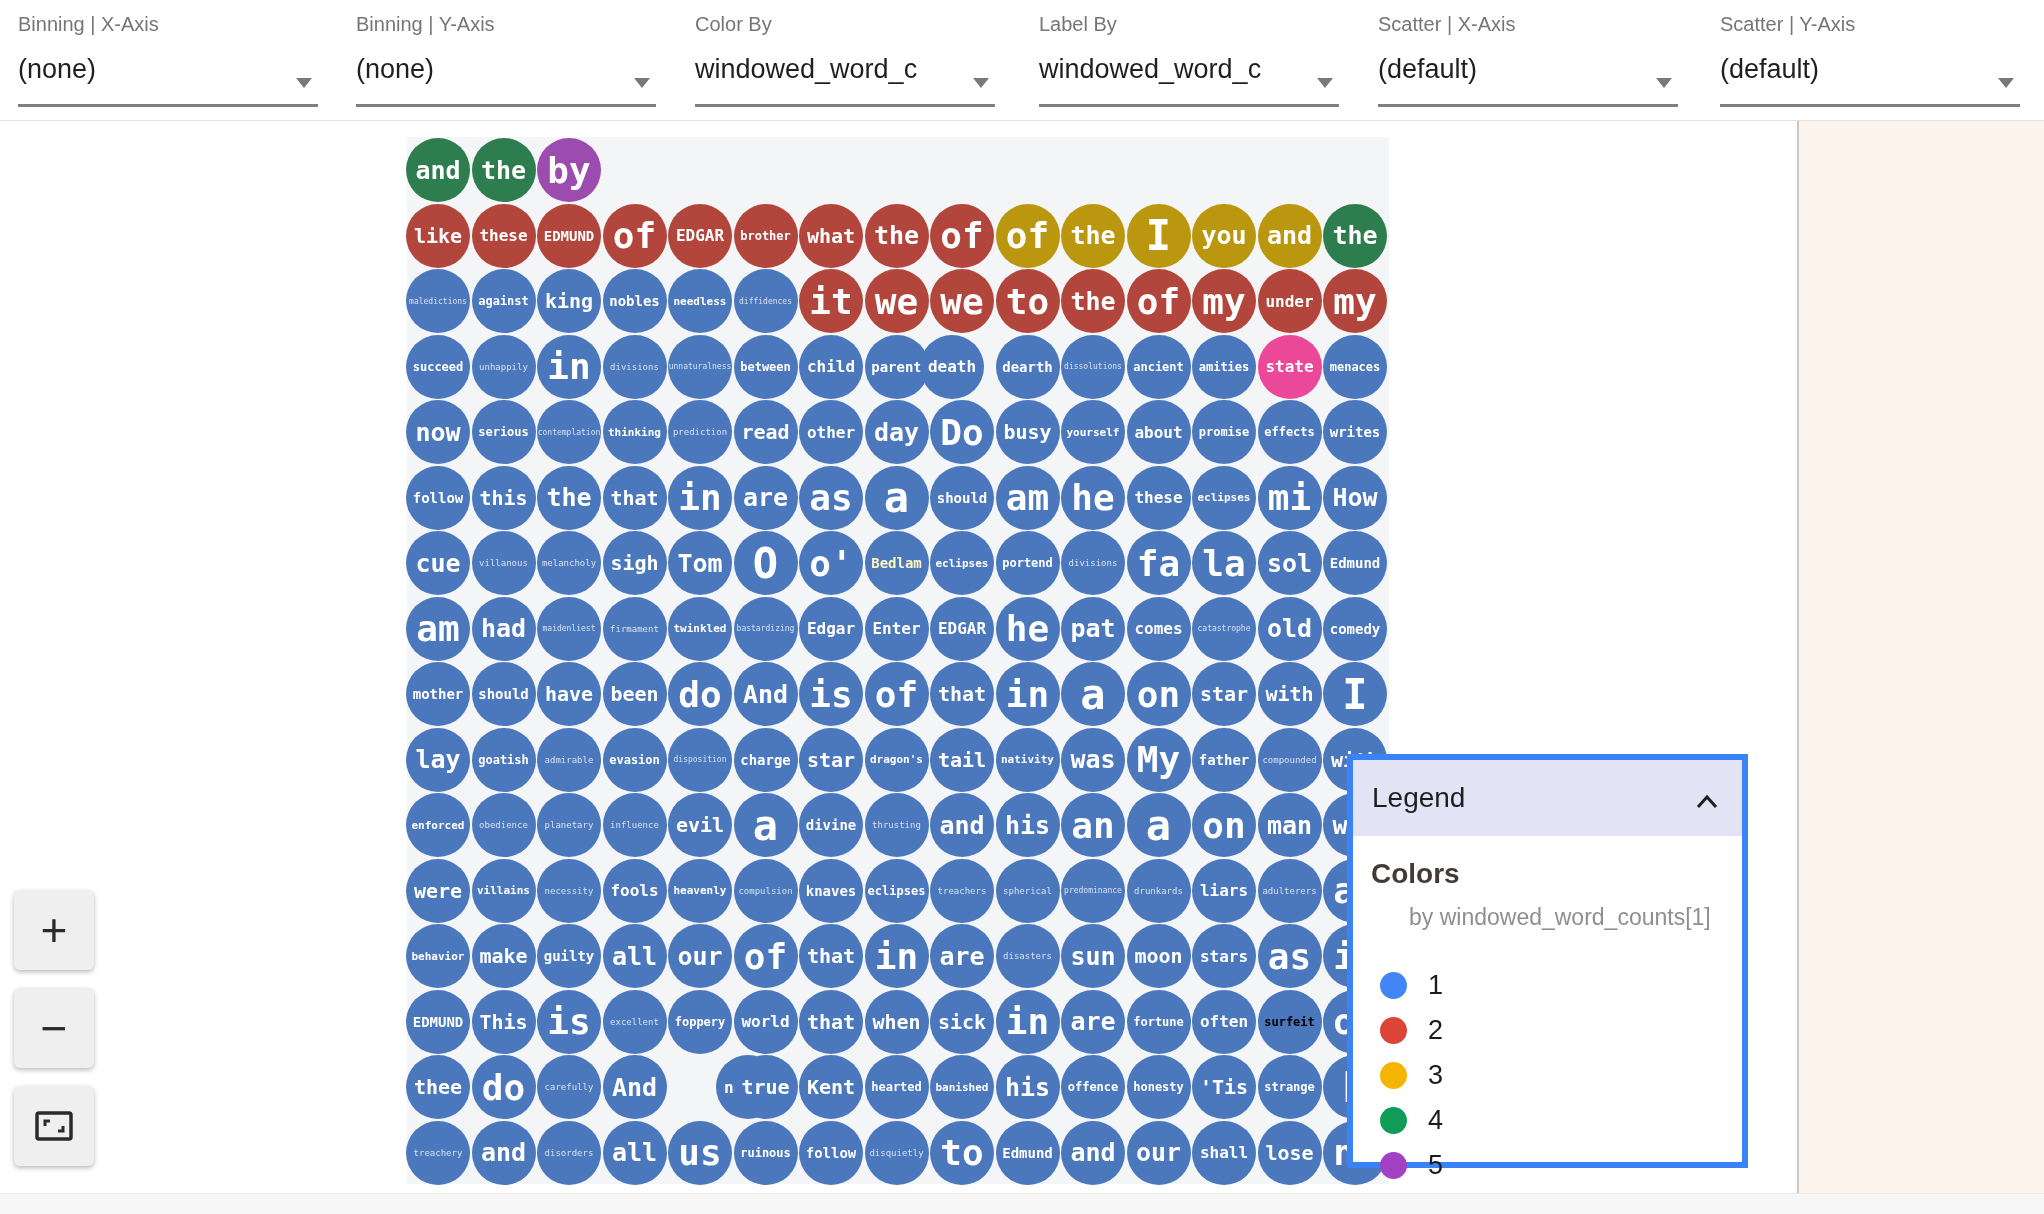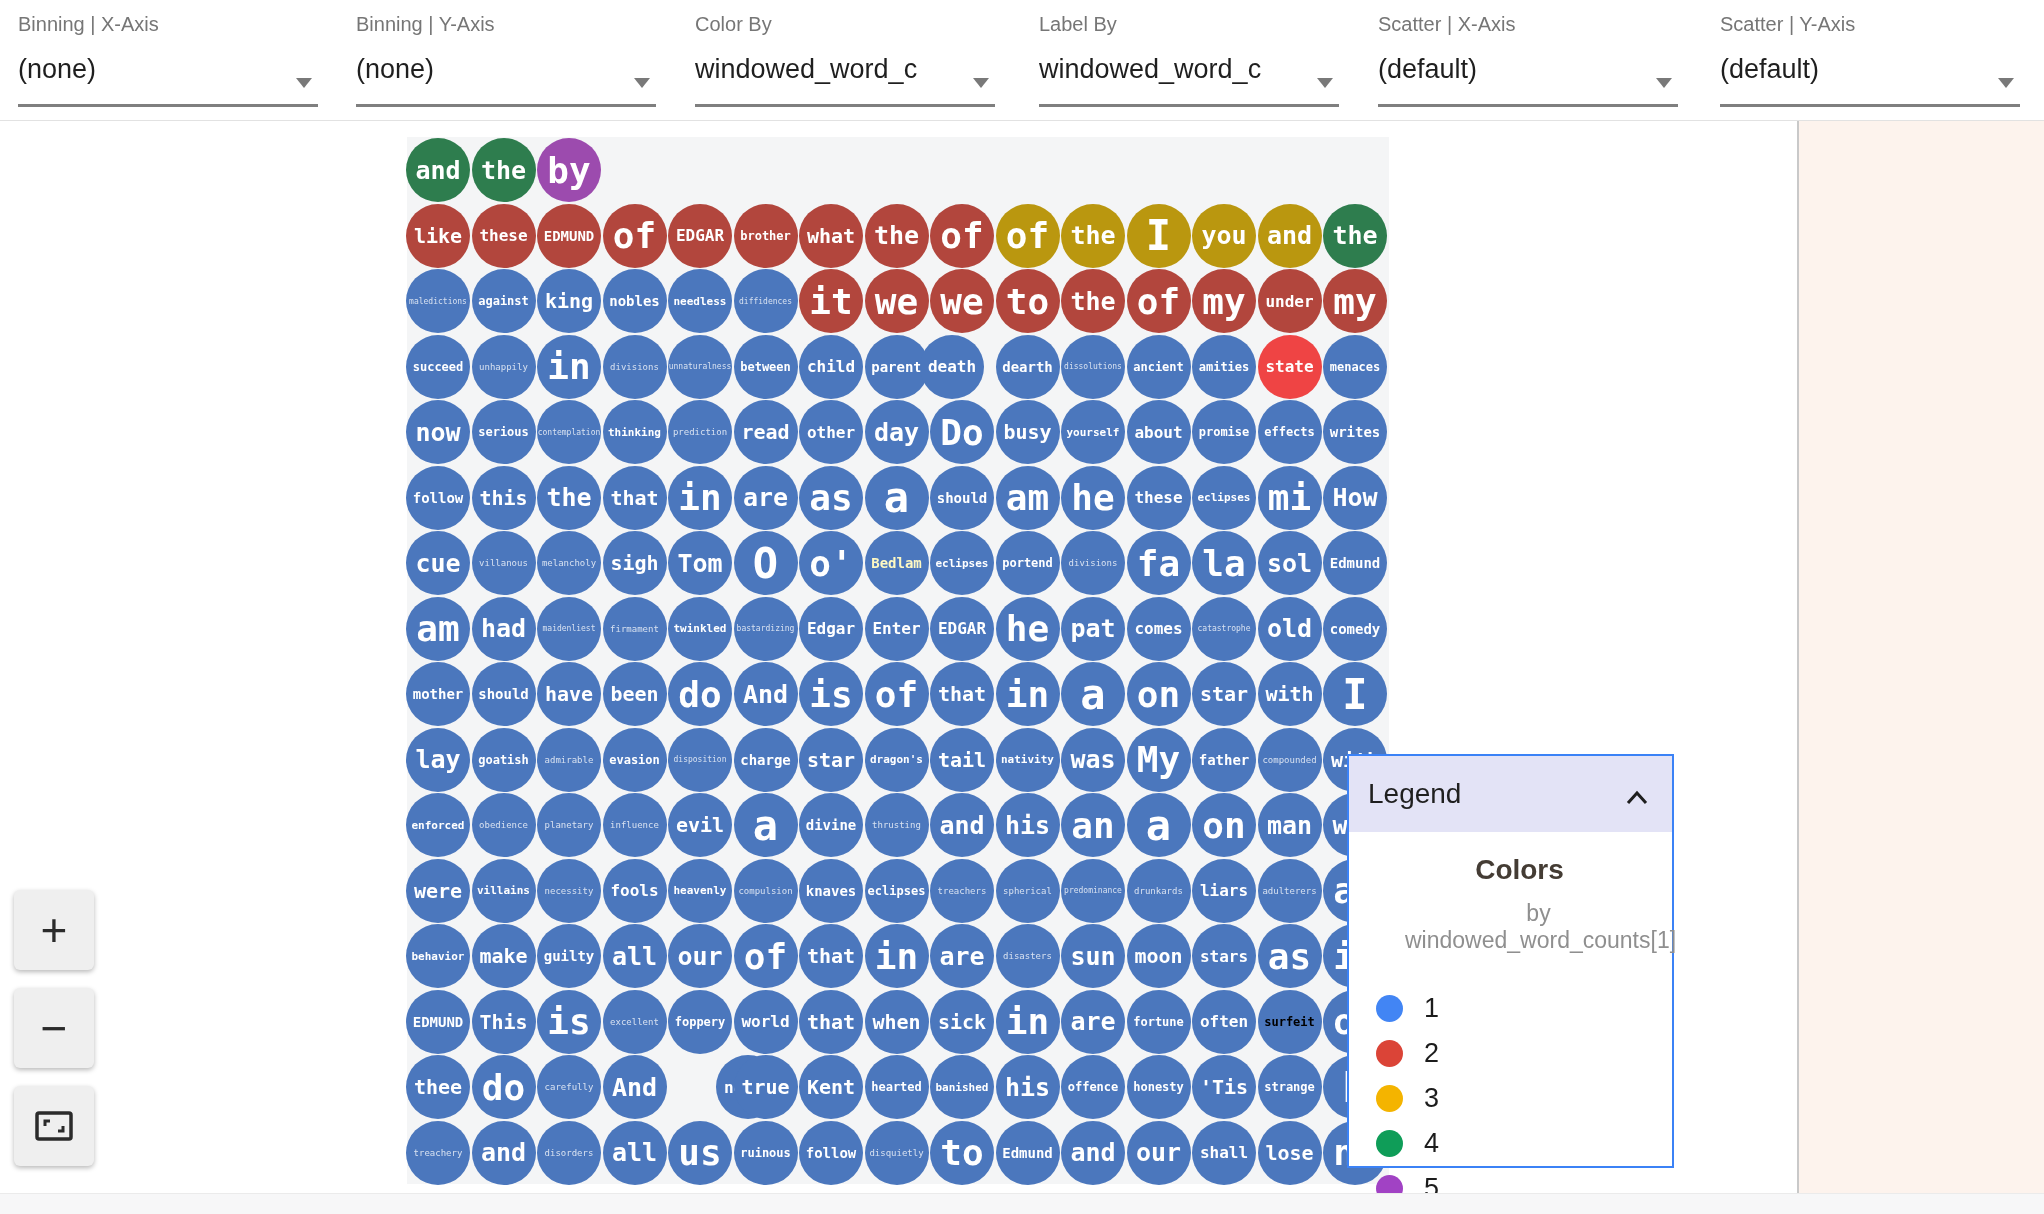--- a/index.html
+++ b/index.html
@@ -41,22 +41,22 @@
   }
   
   .zbtn {
     position:absolute; left:14px; width:80px; height:80px; background:#efefef;
     border:none; border-radius:6px; box-shadow:0 2px 5px rgba(0,0,0,.28);
     display:flex; align-items:center; justify-content:center; cursor:pointer;
     font-family:"Liberation Sans", sans-serif; font-size:46px; font-weight:300; color:#2b2b2b;
   }
   
   #legend {
-    position:absolute; left:1347px; top:633px; width:327px; height:414px;
-    background:#fff; border:2px solid #3b82f6;text-align:center;
+    position:absolute; left:1347px; top:633px; width:401px; height:414px;
+    background:#fff; border:6px solid #3b82f6;
   }
   #legend-header {
     position:relative; height:76px; background:#e3e3f6; cursor:pointer;
     display:flex; align-items:center; padding-left:19px;
     font-size:28px; color:#1f1f1f;
   }
   #legend-collapse { position:absolute; right:22px; top:26px; }
   #legend-body { position:relative; padding-left:18px; }
   #legend-colors-title { margin-top:22px; font-size:28px; font-weight:bold; color:#443c34; }
   #legend-subtitle { margin-top:14px; padding-left:38px; font-size:23px; color:#8f8f8f; }
@@ -148,21 +148,21 @@
         <div class="bubble" style="left: 195.5px; top: 197.5px; background: rgb(75, 119, 189); font-size: 9px; font-weight: 400; color: rgba(255, 255, 255, 0.78);">divisions</div>
         <div class="bubble" style="left: 261px; top: 197.5px; background: rgb(75, 119, 189); font-size: 8px; font-weight: 400; color: rgba(255, 255, 255, 0.78);">unnaturalness</div>
         <div class="bubble" style="left: 326.5px; top: 197.5px; background: rgb(75, 119, 189); font-size: 12px; font-weight: 700; color: rgb(255, 255, 255);">between</div>
         <div class="bubble" style="left: 392px; top: 197.5px; background: rgb(75, 119, 189); font-size: 16px; font-weight: 700; color: rgb(255, 255, 255);">child</div>
         <div class="bubble" style="left: 457.5px; top: 197.5px; background: rgb(75, 119, 189); font-size: 14px; font-weight: 700; color: rgb(255, 255, 255);">parent</div>
         <div class="bubble" style="left: 513px; top: 197.5px; background: rgb(75, 119, 189); font-size: 16px; font-weight: 700; color: rgb(255, 255, 255);">death</div>
         <div class="bubble" style="left: 588.5px; top: 197.5px; background: rgb(75, 119, 189); font-size: 14px; font-weight: 700; color: rgb(255, 255, 255);">dearth</div>
         <div class="bubble" style="left: 654px; top: 197.5px; background: rgb(75, 119, 189); font-size: 8px; font-weight: 400; color: rgba(255, 255, 255, 0.78);">dissolutions</div>
         <div class="bubble" style="left: 719.5px; top: 197.5px; background: rgb(75, 119, 189); font-size: 12px; font-weight: 700; color: rgb(255, 255, 255);">ancient</div>
         <div class="bubble" style="left: 785px; top: 197.5px; background: rgb(75, 119, 189); font-size: 12px; font-weight: 700; color: rgb(255, 255, 255);">amities</div>
-        <div class="bubble" style="left: 850.5px; top: 197.5px; background: #ef4444; font-size: 16px; font-weight: 700; color: rgb(255, 255, 255);">state</div>
+        <div class="bubble" style="left: 850.5px; top: 197.5px; background: #ec4899; font-size: 16px; font-weight: 700; color: rgb(255, 255, 255);">state</div>
         <div class="bubble" style="left: 916px; top: 197.5px; background: rgb(75, 119, 189); font-size: 12px; font-weight: 700; color: rgb(255, 255, 255);">menaces</div>
         <div class="bubble" style="left: -1px; top: 263px; background: rgb(75, 119, 189); font-size: 25px; font-weight: 700; color: rgb(255, 255, 255);">now</div>
         <div class="bubble" style="left: 64.5px; top: 263px; background: rgb(75, 119, 189); font-size: 12px; font-weight: 700; color: rgb(255, 255, 255);">serious</div>
         <div class="bubble" style="left: 130px; top: 263px; background: rgb(75, 119, 189); font-size: 8px; font-weight: 400; color: rgba(255, 255, 255, 0.78);">contemplation</div>
         <div class="bubble" style="left: 195.5px; top: 263px; background: rgb(75, 119, 189); font-size: 11px; font-weight: 700; color: rgb(255, 255, 255);">thinking</div>
         <div class="bubble" style="left: 261px; top: 263px; background: rgb(75, 119, 189); font-size: 9px; font-weight: 400; color: rgba(255, 255, 255, 0.78);">prediction</div>
         <div class="bubble" style="left: 326.5px; top: 263px; background: rgb(75, 119, 189); font-size: 20px; font-weight: 700; color: rgb(255, 255, 255);">read</div>
         <div class="bubble" style="left: 392px; top: 263px; background: rgb(75, 119, 189); font-size: 16px; font-weight: 700; color: rgb(255, 255, 255);">other</div>
         <div class="bubble" style="left: 457.5px; top: 263px; background: rgb(75, 119, 189); font-size: 25px; font-weight: 700; color: rgb(255, 255, 255);">day</div>
         <div class="bubble" style="left: 523px; top: 263px; background: rgb(75, 119, 189); font-size: 36px; font-weight: 700; color: rgb(255, 255, 255);">Do</div>

